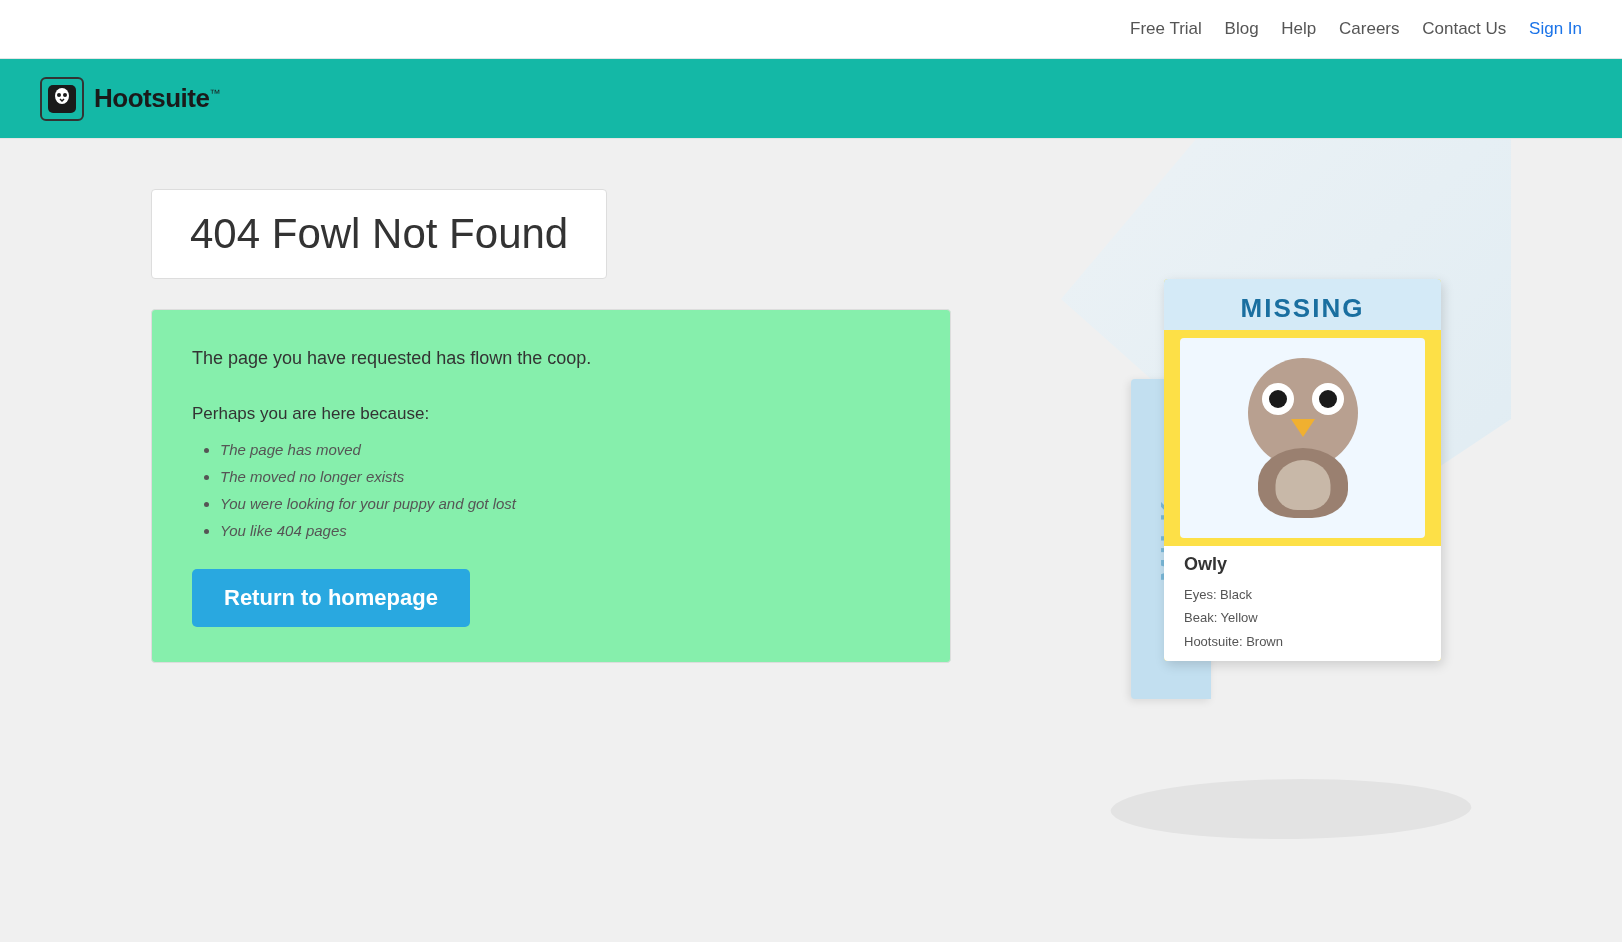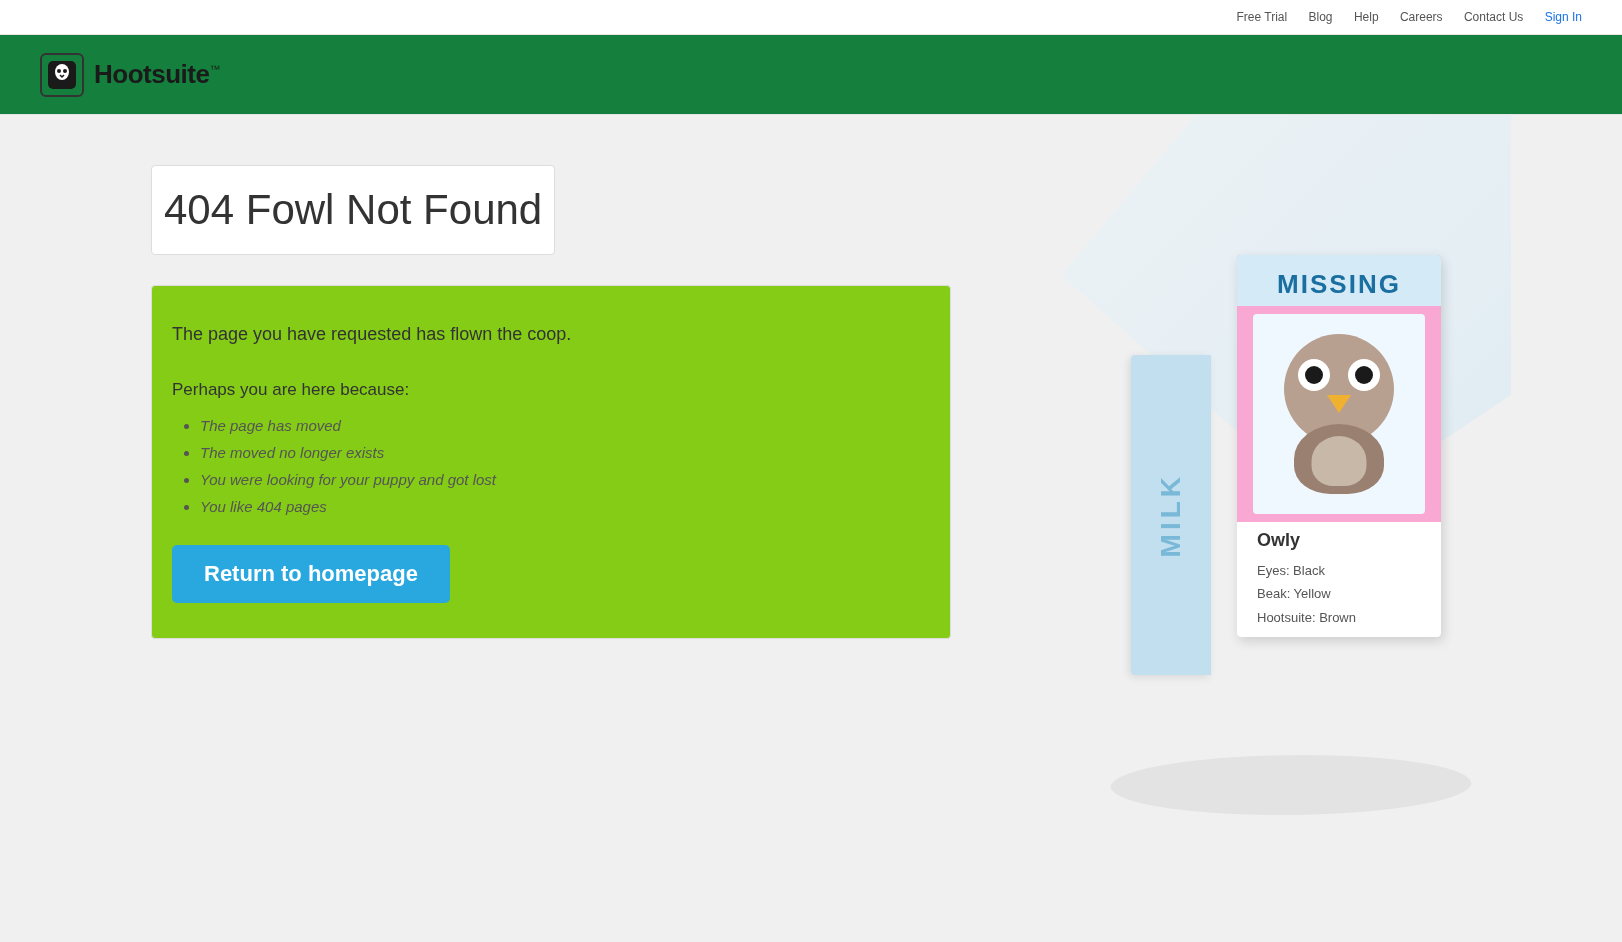--- a/index.html
+++ b/index.html
@@ -2,35 +2,35 @@
 <html><head>
   <meta charset="utf-8">
   <style>
     * { margin: 0; padding: 0; box-sizing: border-box; }
     body { font-family: -apple-system, BlinkMacSystemFont, 'Segoe UI', Arial, sans-serif; background: #f0f0f0; color: #333; }
 
     
     .utility-bar {
       background: #fff;
       text-align: right;
-      padding: 10px 40px;
-      font-size: 12px;
+      padding: 19px 40px;
+      font-size: 17px;
       color: #555;
       border-bottom: 1px solid #e5e5e5;
     }
     .utility-bar a {
       color: #555;
       text-decoration: none;
       margin-left: 18px;
     }
     .utility-bar a.signin { color: #1a73e8; }
 
     
     .main-nav {
-      background: #15803d;
+      background: #14b8a6;
       display: flex;
       align-items: center;
       padding: 0 40px;
       height: 80px;
       border-bottom: 1px solid #e5e5e5;
     }
     .logo-area {
       display: flex;
       align-items: center;
       text-decoration: none;
@@ -91,35 +91,35 @@
       position: relative;
       min-height: 700px;
     }
 
     
     .error-title-box {
       background: #fff;
       border: 1px solid #ddd;
       border-radius: 4px;
       display: inline-block;
-      padding: 20px 12px;
+      padding: 20px 38px;
       margin-bottom: 30px;
     }
     .error-title {
       font-size: 42px;
       font-weight: 400;
       color: #333;
     }
 
     
     .error-card {
-      background: #84cc16;
+      background: #86efac;
       border: 1px solid #ddd;
       border-radius: 4px;
-      padding: 35px 20px;
+      padding: 35px 40px;
       max-width: 800px;
       position: relative;
       z-index: 1;
     }
     .error-card p {
       font-size: 18px;
       color: #333;
       margin-bottom: 18px;
       line-height: 1.5;
     }
@@ -160,22 +160,22 @@
       top: 100px;
       width: 380px;
       height: 620px;
     }
 
     
     .milk-carton {
       position: absolute;
       right: 30px;
       top: 40px;
-      width: 204px;
-      background: #f9a8d4;
+      width: 277px;
+      background: #fde047;
       border-radius: 4px;
       overflow: hidden;
       box-shadow: 2px 4px 12px rgba(0,0,0,0.15);
     }
     .carton-missing-label {
       background: #d4eaf7;
       color: #1a6fa0;
       font-size: 26px;
       font-weight: 900;
       text-align: center;

